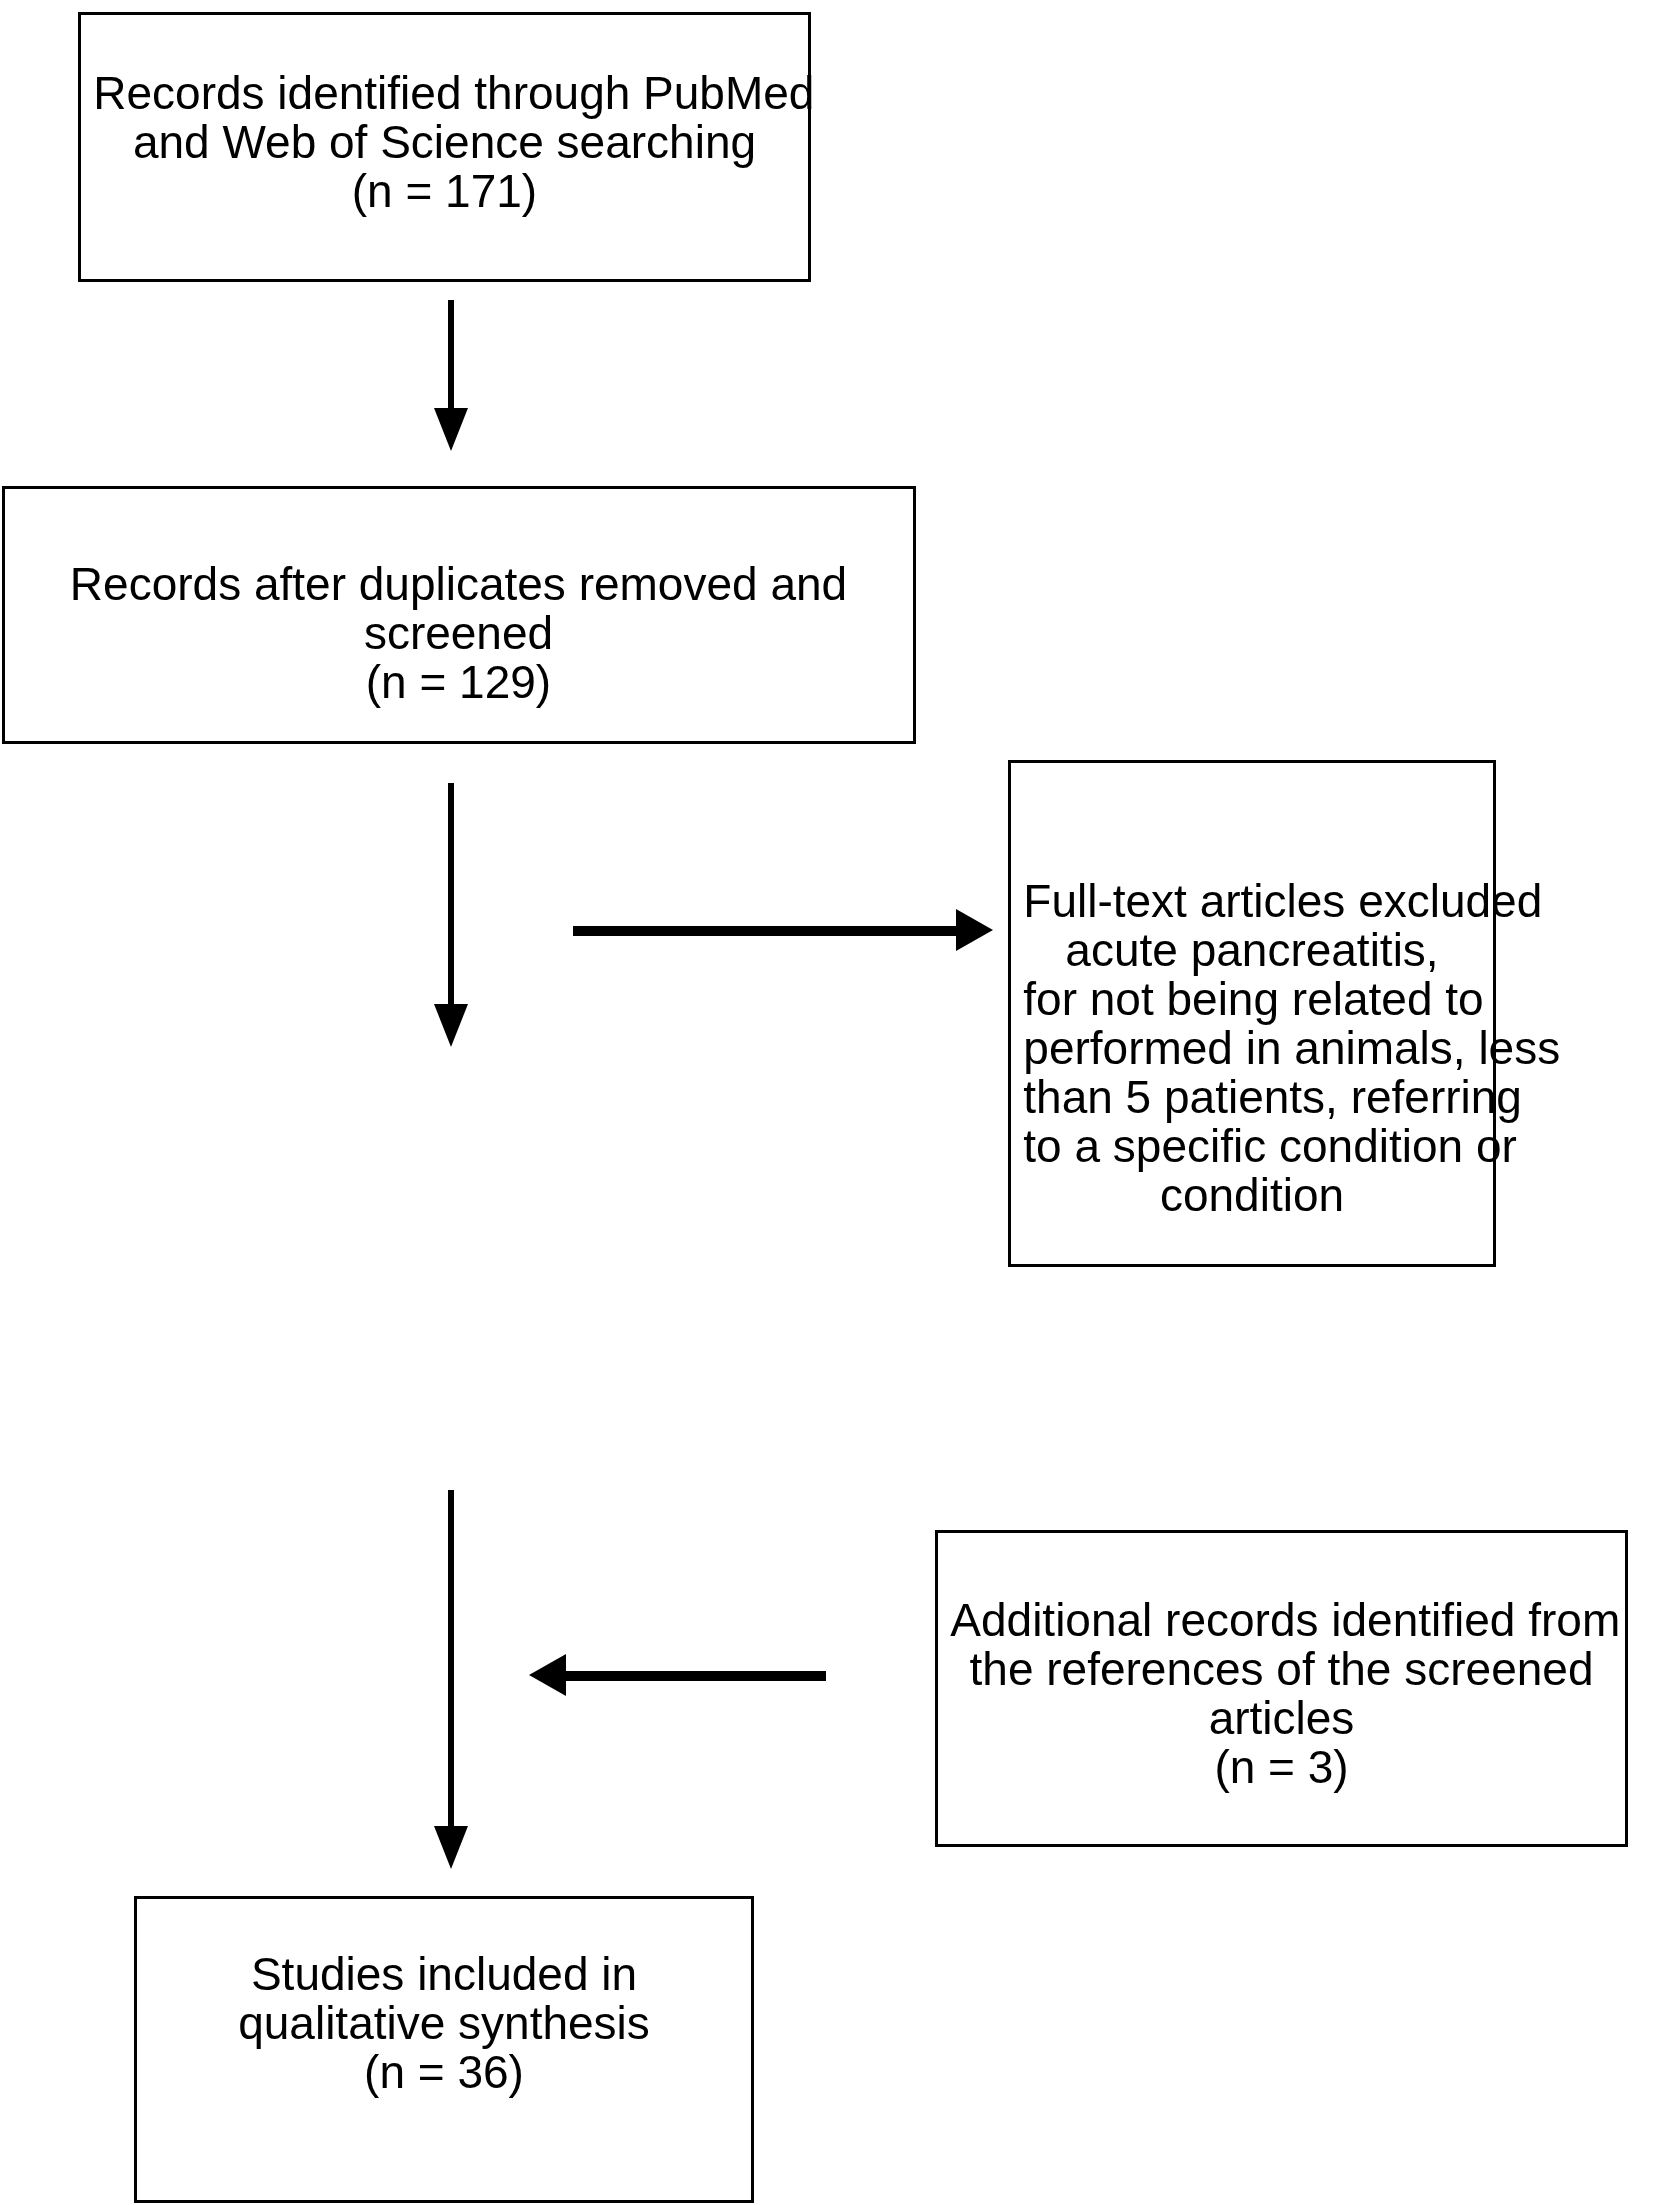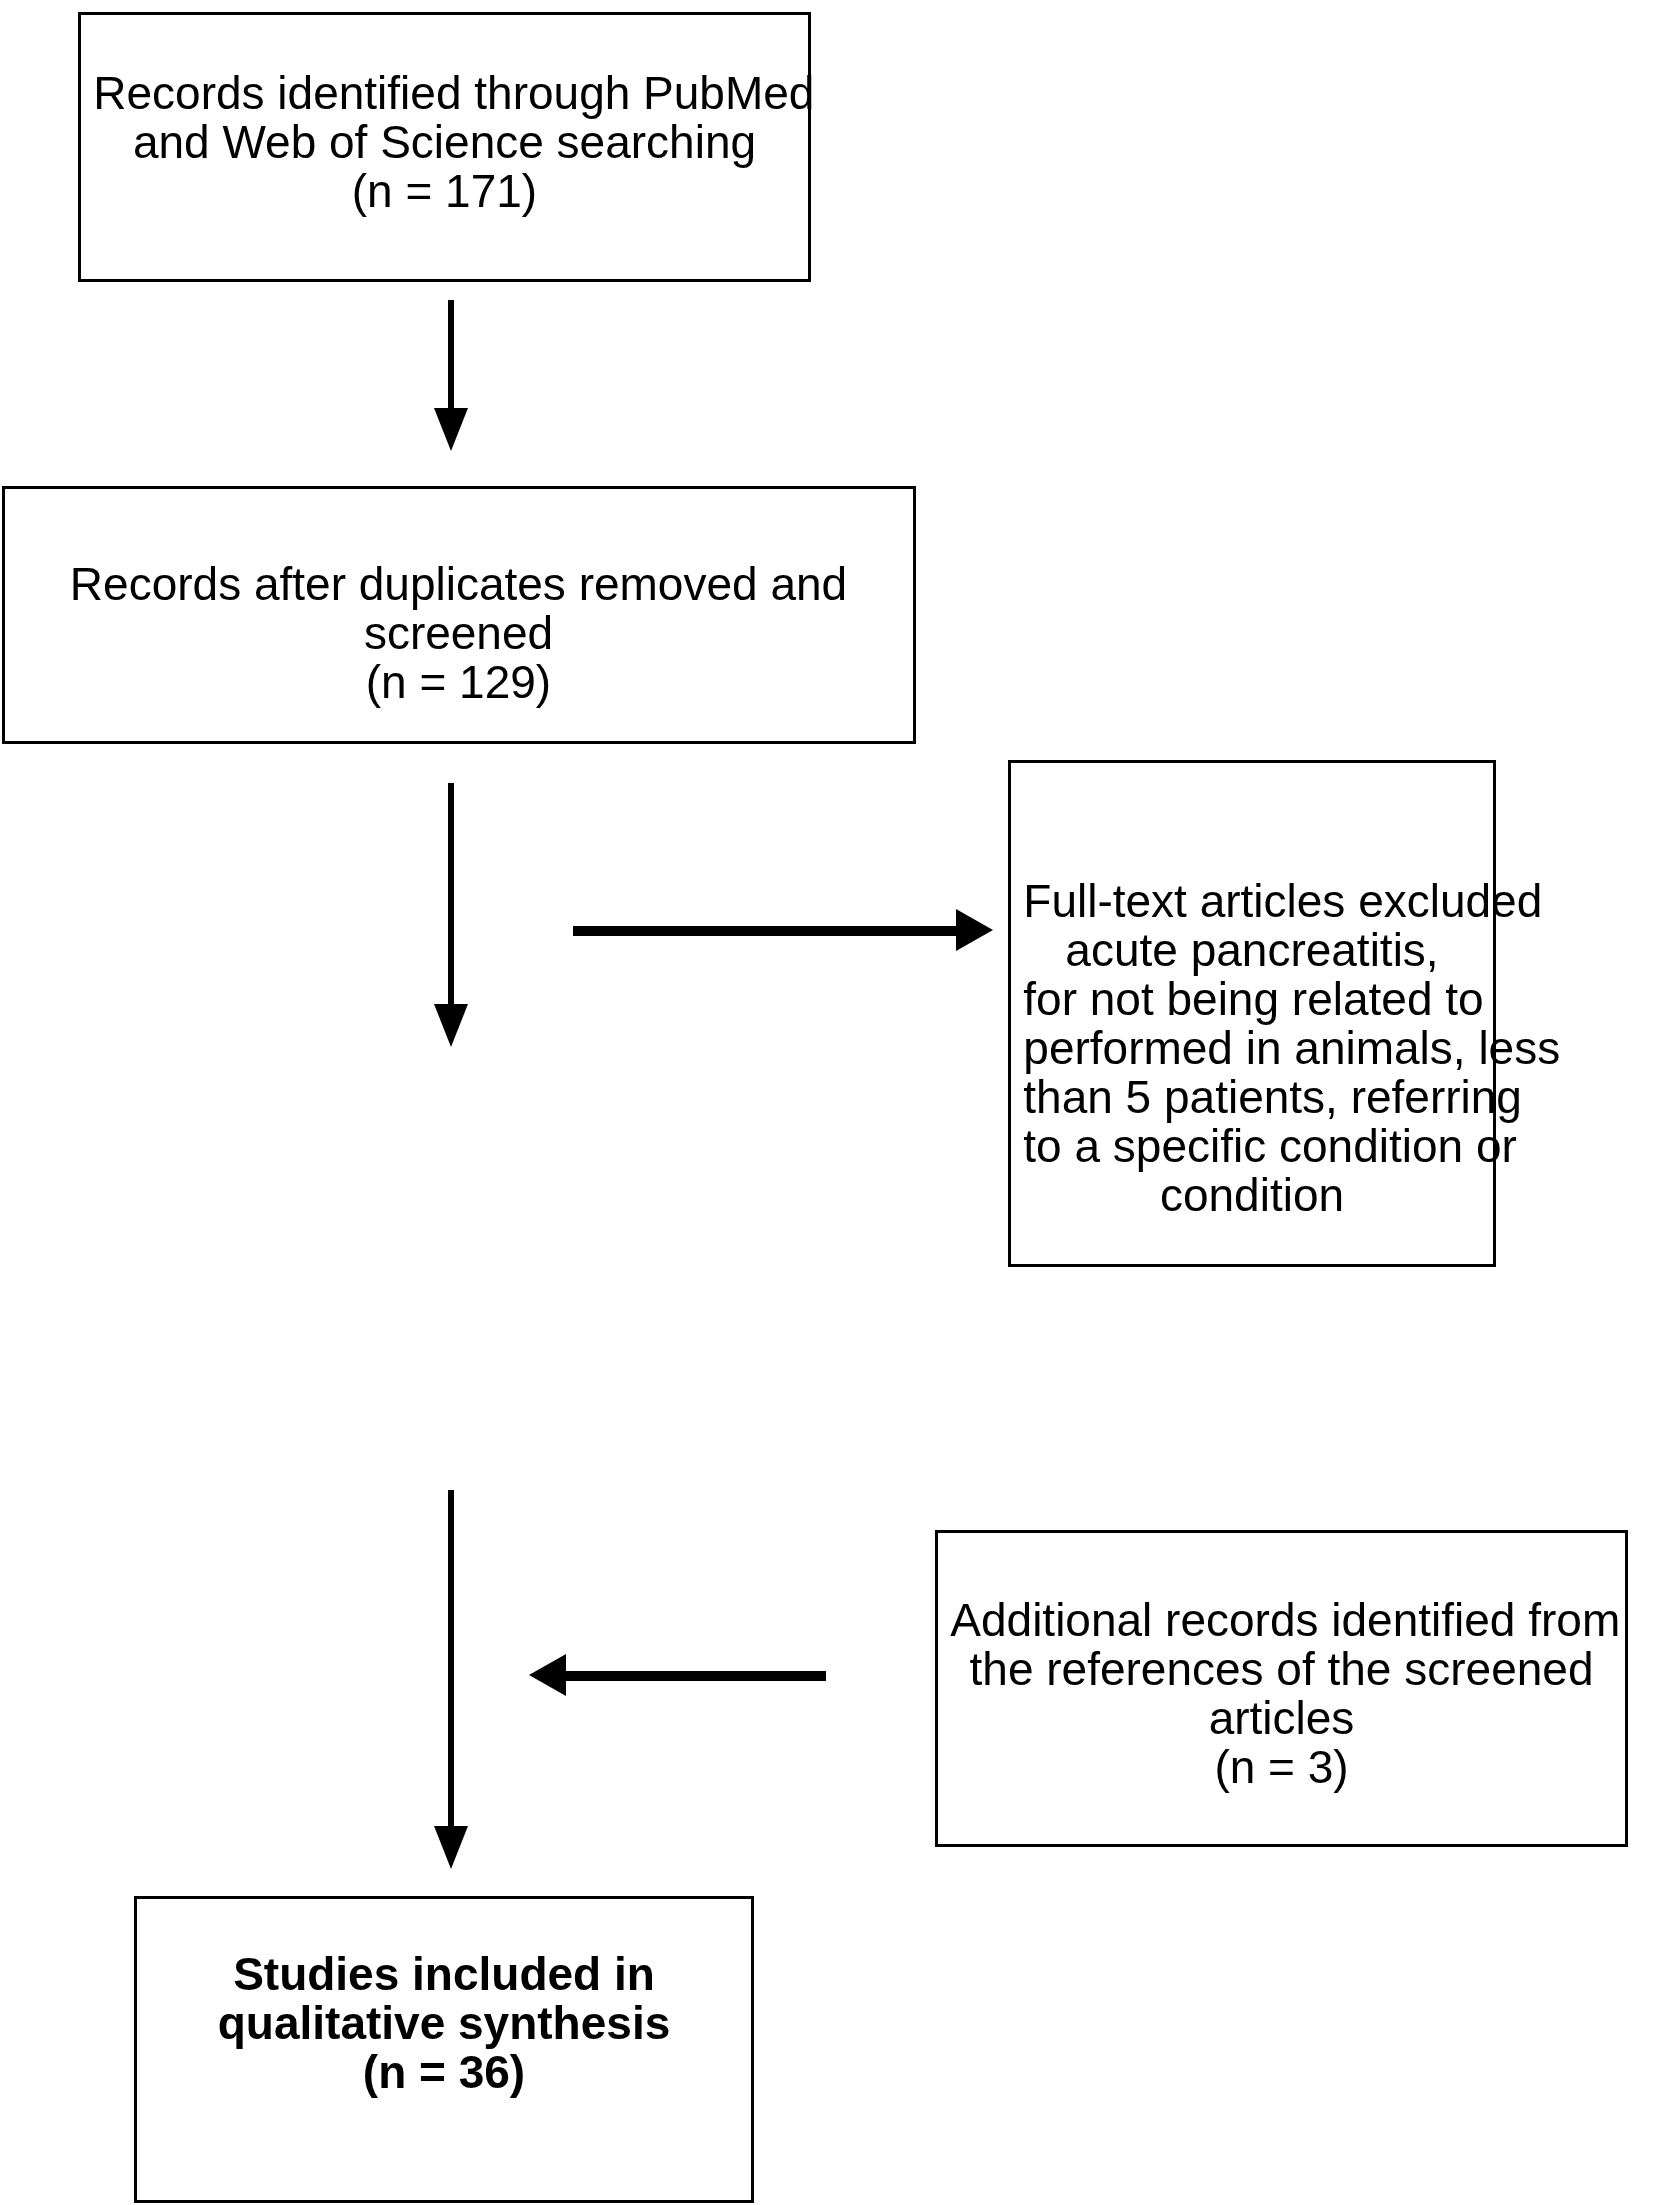--- a/index.html
+++ b/index.html
@@ -35,21 +35,21 @@
   .line-text {
     display: block;
     white-space: nowrap;
   }
   
   .box-1 { left: 78px;  top: 11.5px;   width: 733px; height: 270px; padding-top: 54px; }
   .box-2 { left: 1.5px;    top: 486px;  width: 914px; height: 258px; padding-top: 71px; }
   .box-3 { left: 1008px; top: 712px;  width: 488px;  height: 507px; padding-top: 114px; margin-top: 48px; }
   .box-4 { left: 113px;  top: 1083px; width: 676px;  height: 369px; padding-top: 74px; }
   .box-5 { left: 935px; top: 1530px; width: 693px;  height: 317px; padding-top: 63px; }
-  .box-6 { left: 134px;  top: 1896px; width: 620px;  height: 307px; padding-top: 51px; font-weight: bold; }
+  .box-6 { left: 134px;  top: 1896px; width: 620px;  height: 307px; padding-top: 51px; }
   
   .shaft-v {
     position: absolute;
     width: 6.2px;
     background: var(--line);
   }
   .shaft-h {
     position: absolute;
     height: 10px;
     background: var(--line);

